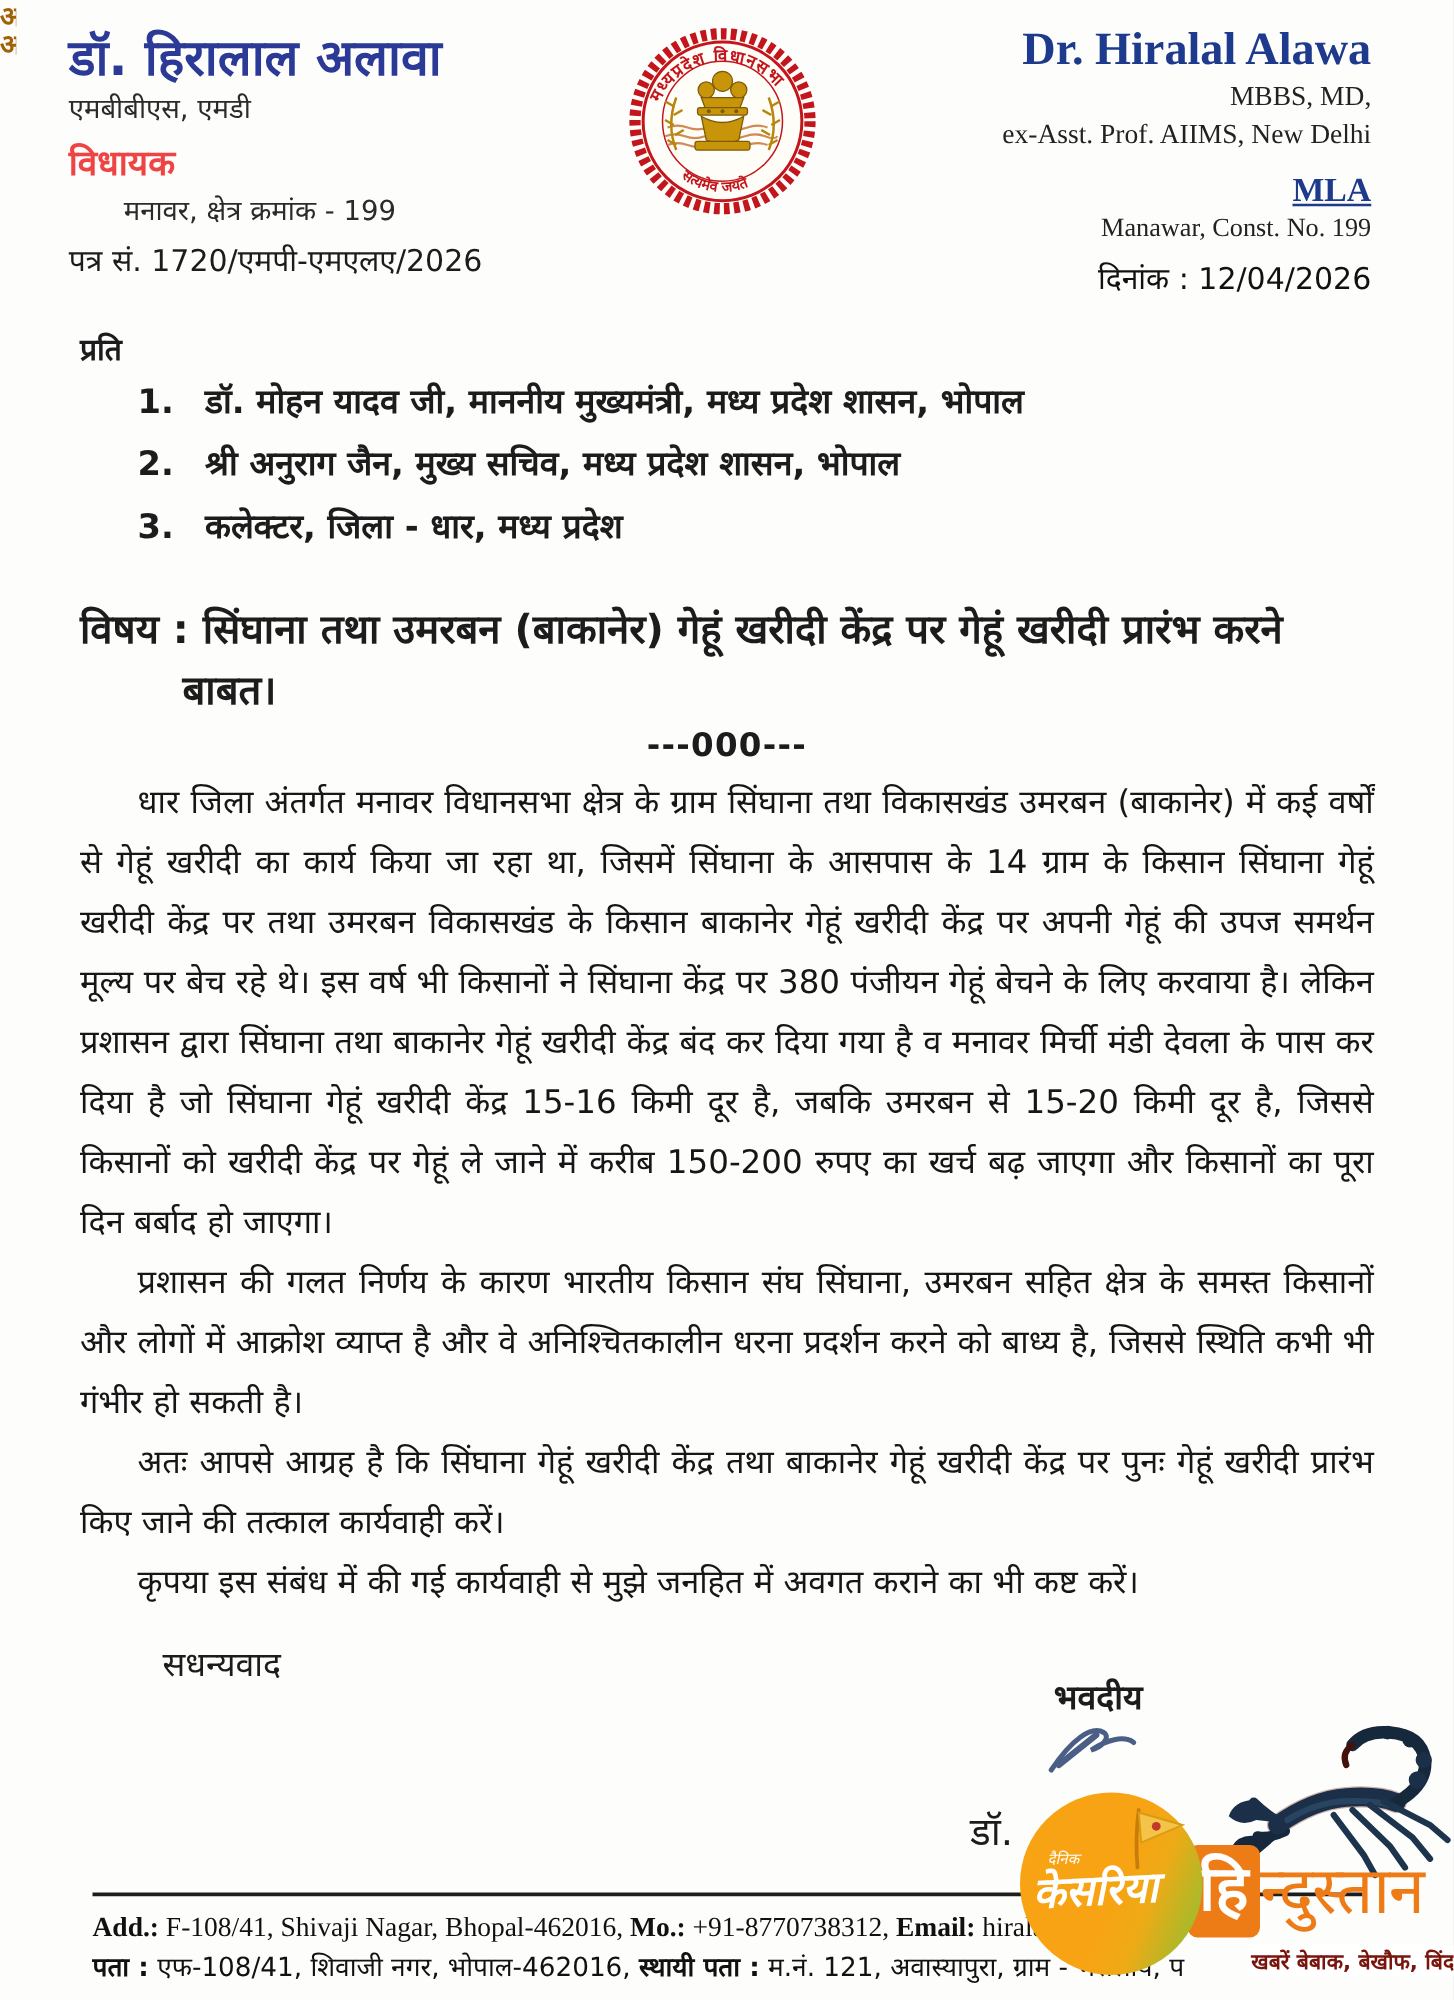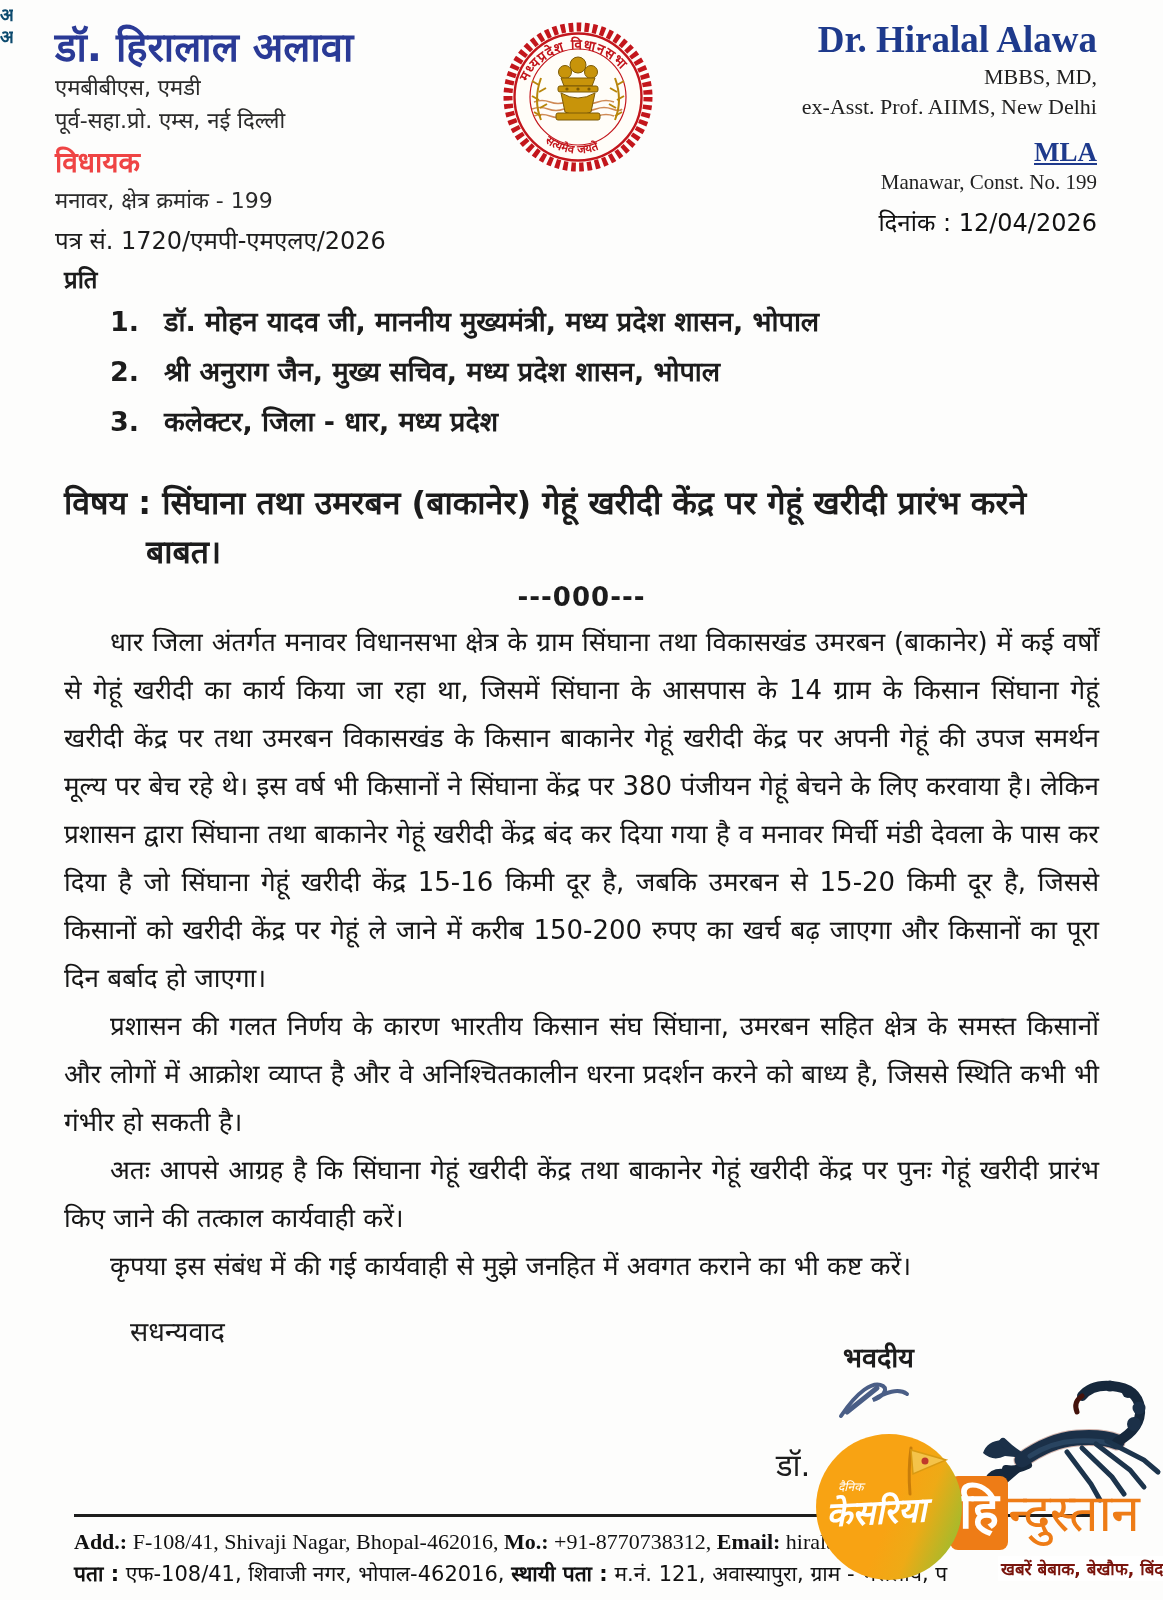--- a/index.html
+++ b/index.html
@@ -11,36 +11,36 @@
     margin:0 auto;
     overflow:hidden;
     font-family:"DejaVu Sans", sans-serif;
     color:#1c1c1c;
   }
   
   .hdr-left { position:absolute; left:55px; top:24px; }
   .hdr-left .name { font-size:40px; font-weight:bold; color:#2a3a96; line-height:1.15; }
   .hdr-left .sub  { font-size:22px; color:#2b2b2b; line-height:1.35; margin-top:3px; }
   .hdr-left .post { font-size:28px; font-weight:bold; color:#ef4444; margin-top:7px; }
-  .hdr-left .const{ font-size:22px; color:#2b2b2b; margin-top:4px; }
+  .hdr-left .const{ font-size:22px; color:#2b2b2b; margin-top:4px;margin-left:44px; }
   .hdr-left .lno  { font-size:24px; color:#1c1c1c; margin-top:9px; }
 
   .emblem { position:absolute; left:497px; top:16px; width:162px; height:162px; }
 
   .hdr-right { position:absolute; right:66px; top:20px; text-align:right;
                font-family:"Liberation Serif", serif; }
   .hdr-right .name { font-size:37px; font-weight:bold; color:#1e3a8c; line-height:1.1; }
   .hdr-right .sub  { font-size:22px; color:#222; line-height:1.3; margin-top:2px; }
   .hdr-right .post { font-size:27px; font-weight:bold; color:#1e3a8c; margin-top:15px;text-decoration:underline; }
   .hdr-right .const{ font-size:21px; color:#222; margin-top:2px; }
   .hdr-right .date { font-size:24px; color:#111; margin-top:10px;
                      font-family:"DejaVu Sans", sans-serif; }
 
   .edge-artifact { position:absolute; left:0; top:4px; width:13px; height:46px;
-                   overflow:hidden; color:#0c4a6e; font-size:18px; font-weight:bold;
+                   overflow:hidden; color:#a16207; font-size:22px; font-weight:bold;
                    line-height:22px; }
 
   
   .content { position:absolute; left:64px; top:262px; width:1035px; }
   .to-heading { font-size:24px; font-weight:bold; margin-bottom:2px; }
   .to-row { display:flex; margin-left:46px; font-size:27px; font-weight:bold;
             line-height:50px; }
   .to-row .no { width:38px; flex:none; }
   .to-row .txt { margin-left:16px; }
   .subject { margin-top:32px; font-size:32px; font-weight:bold; line-height:49px;
@@ -91,21 +91,20 @@
 </head>
 <body>
 
 <div class="page">
 
   <div class="edge-artifact">अ अ</div>
 
   <div class="hdr-left">
     <div class="name">डॉ. हिरालाल अलावा</div>
     <div class="sub">एमबीबीएस, एमडी</div>
-    <div class="sub">पूर्व-सहा.प्रो. एम्स, नई दिल्ली</div>
     <div class="post">विधायक</div>
     <div class="const">मनावर, क्षेत्र क्रमांक - 199</div>
     <div class="lno">पत्र सं. 1720/एमपी-एमएलए/2026</div>
   </div>
 
   <div class="emblem">
     <svg width="162" height="162" viewBox="0 0 162 162">
       <circle cx="81" cy="81" r="70" fill="#fffdf8" stroke="#c3161c" stroke-width="9" stroke-dasharray="4.6 3.4"></circle>
       <circle cx="81" cy="81" r="63.5" fill="none" stroke="#c3161c" stroke-width="2.4"></circle>
       <circle cx="81" cy="81" r="48" fill="none" stroke="#c3161c" stroke-width="1.2"></circle>

